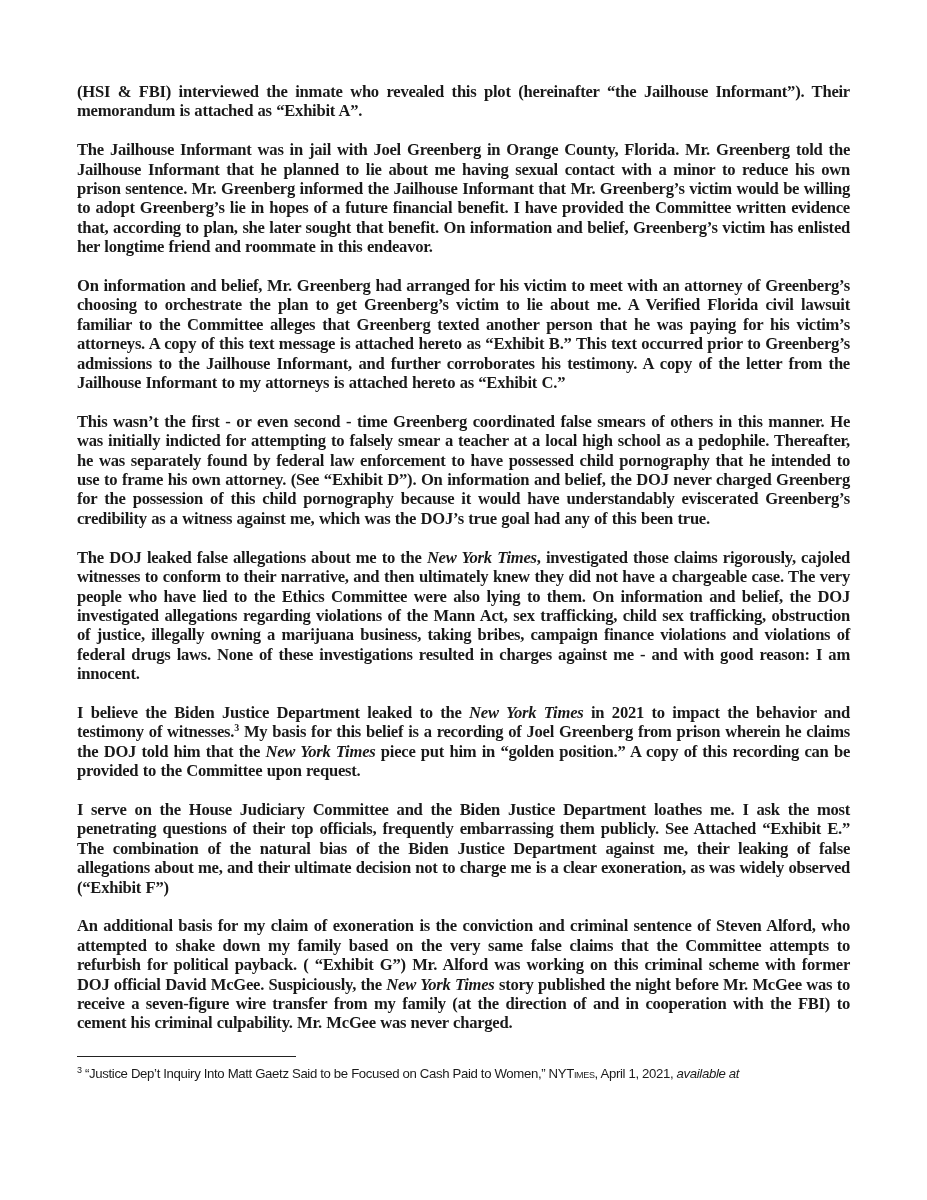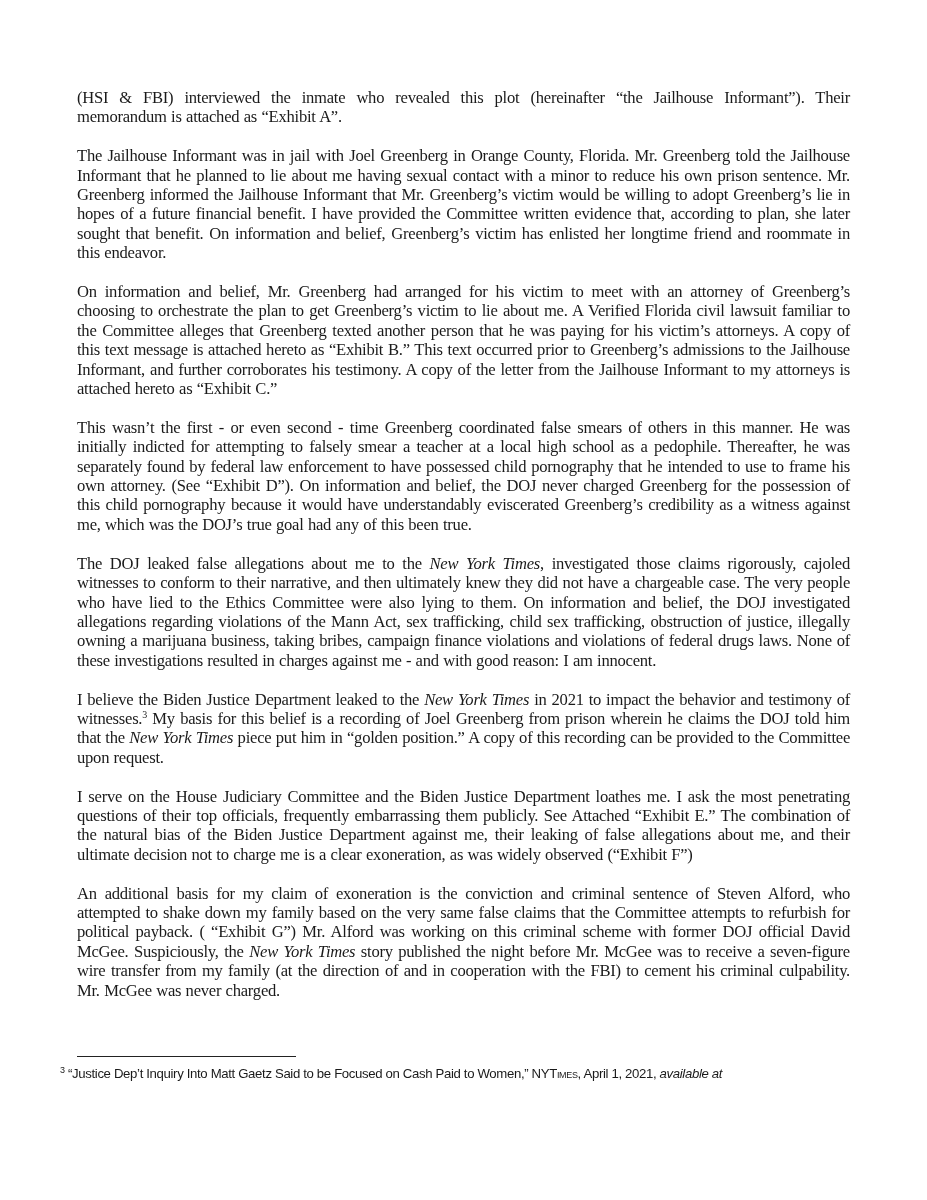--- a/index.html
+++ b/index.html
@@ -10,22 +10,23 @@
   body {
     width: 927px;
     height: 1200px;
     position: relative;
     overflow: hidden;
     color: #1a1a1a;
   }
   .page {
     position: absolute;
     left: 77px;
-    top: 88px;
+    top: 82px;
     width: 773px;
+    font-weight: bold;
   }
   .para {
     font-family: "Liberation Serif", "DejaVu Serif", serif;
     font-size: 16.6px;
     line-height: 19.4px;
     text-align: justify;
     letter-spacing: -0.25px;
     word-spacing: 0.5px;
     margin: 0 0 19.4px 0;
   }
@@ -40,21 +41,21 @@
   .footnote-rule {
     position: absolute;
     left: 77px;
     top: 1056px;
     width: 219px;
     height: 0;
     border-top: 1.3px solid #222;
   }
   .footnote {
     position: absolute;
-    left: 60px;
+    left: 77px;
     top: 1064px;
     width: 790px;
     font-family: "Liberation Sans", "DejaVu Sans", sans-serif;
     font-size: 13.2px;
     line-height: 19px;
     letter-spacing: -0.35px;
     color: #1a1a1a;
   }
   .footnote sup {
     font-size: 9px;

